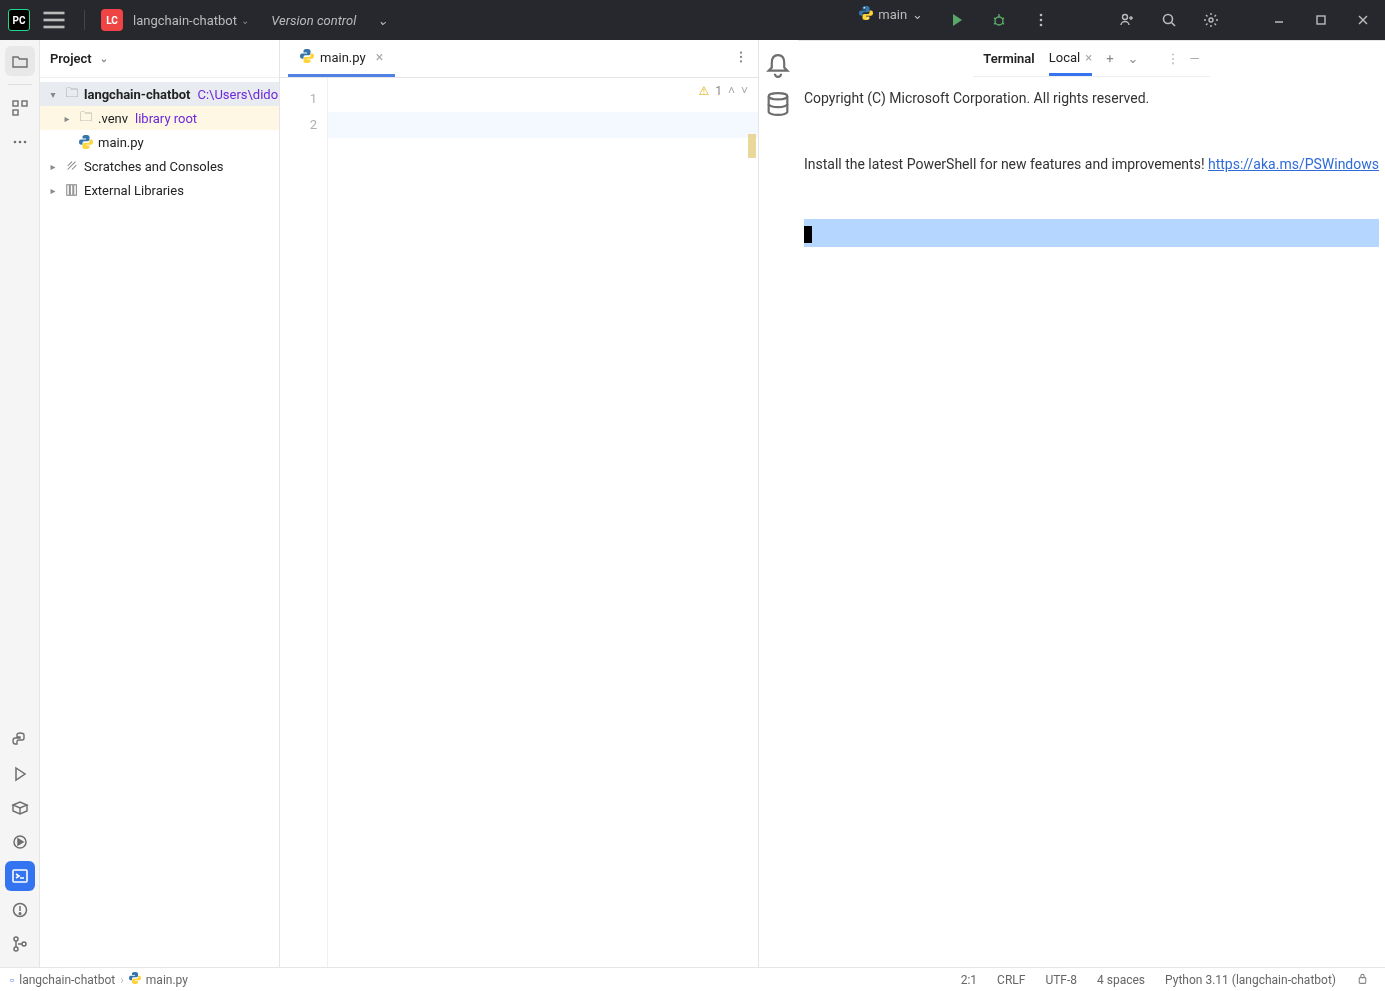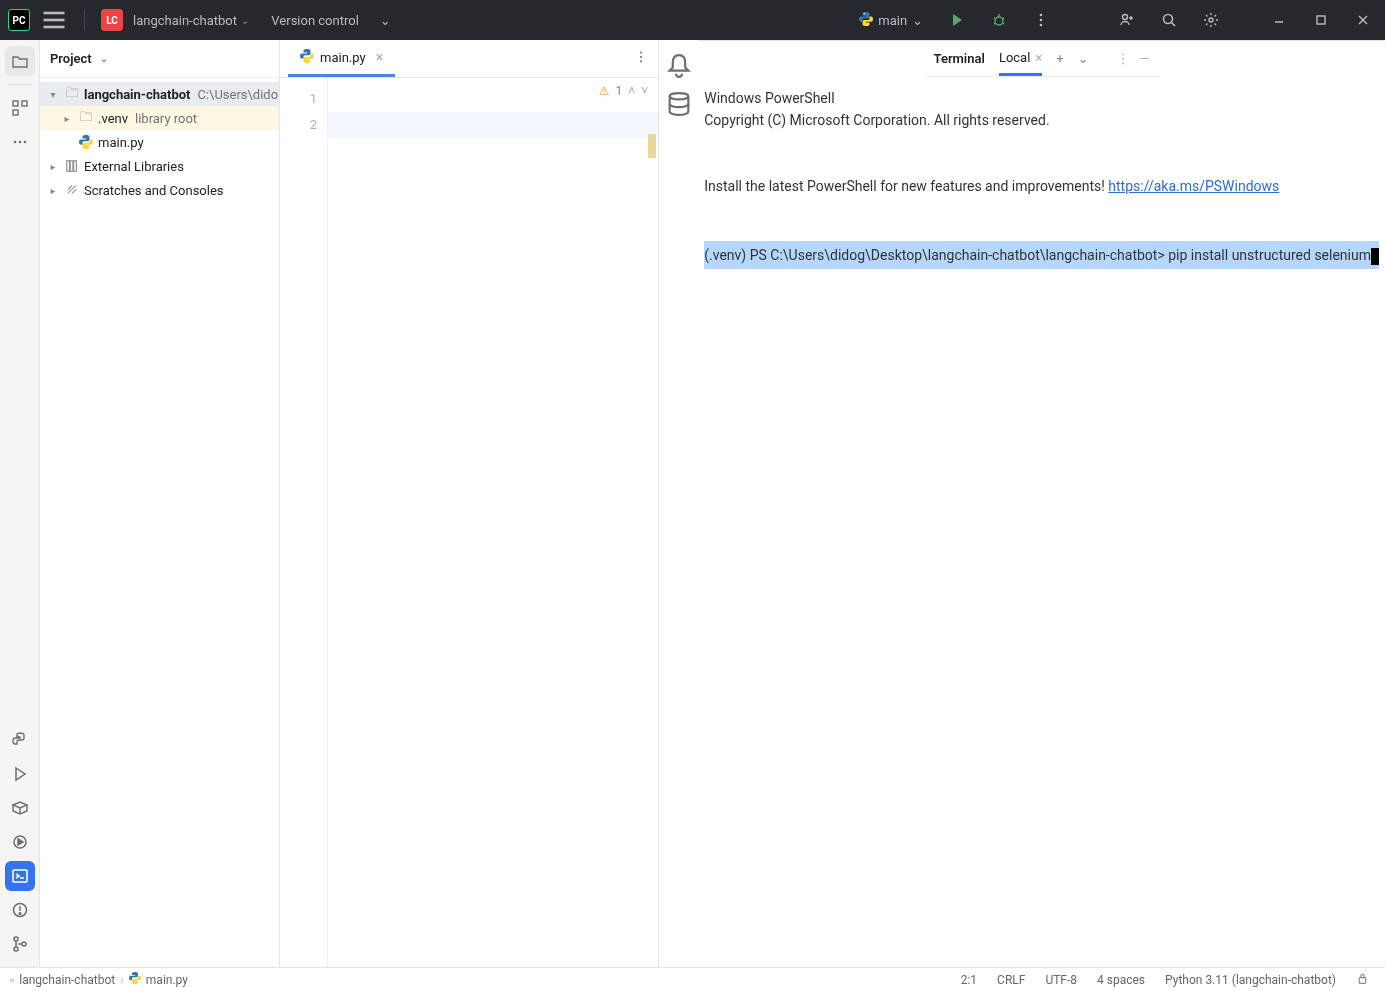--- a/index.html
+++ b/index.html
@@ -1,28 +1,28 @@
 <!DOCTYPE html>
 <html><head>
 <meta charset="utf-8">
 <style>
 * { margin: 0; padding: 0; box-sizing: border-box; font-family: -apple-system, BlinkMacSystemFont, "Segoe UI", Roboto, sans-serif; }
 body { width: 1385px; height: 991px; background: #fff; overflow: hidden; position: relative; }
 
 
 .titlebar { height: 40px; background: #27282e; display: flex; align-items: center; color: #bbb; font-size: 13px; }
 .titlebar .left { display: flex; align-items: center; gap: 10px; padding-left: 8px; flex: 1; }
-.titlebar .right { display: flex; align-items: center; gap: 14px; padding-right: 8px; }
+.titlebar .right { display: flex; align-items: flex-start; gap: 14px; padding-right: 8px; }
 .pc-logo { width: 22px; height: 22px; background: #000000; color: #fff; font-size: 10px; font-weight: bold; display: flex; align-items: center; justify-content: center; border: 1px solid #21d789; border-radius: 3px; }
 .menu-icon, .tb-icon { width: 28px; height: 28px; display: flex; align-items: center; justify-content: center; color: #bbb; cursor: pointer; }
 .tb-icon svg { width: 16px; height: 16px; }
 .proj-badge { width: 22px; height: 22px; background: #ef4444; color: #fff; font-size: 10px; font-weight: bold; display: flex; align-items: center; justify-content: center; border-radius: 4px; }
 .proj-name { display: flex; align-items: center; gap: 4px; cursor: pointer; }
 .proj-name .chev { font-size: 10px; color: #888; }
-.vc-menu { color: #bbb; margin-left: 12px; cursor: pointer; display: flex; align-items: center; gap: 21px; }
+.vc-menu { color: #bbb; margin-left: 12px; cursor: pointer; display: flex; align-items: center; gap: 21px; font-style: italic; }
 .run-cfg { display: flex; align-items: center; gap: 5px; cursor: pointer; margin-right: 6px; }
 .tb-sep { width: 1px; height: 20px; background: #444; margin: 0 6px; }
 
 
 .main-area { display: flex; height: 937px; }
 
 
 .tool-strip { width: 40px; background: #f5f5f5; border-right: 1px solid #e5e5e5; display: flex; flex-direction: column; align-items: center; padding-top: 6px; gap: 4px; }
 .tool-strip .ts-item { width: 30px; height: 30px; display: flex; align-items: center; justify-content: center; border-radius: 6px; cursor: pointer; color: #6e6e6e; }
 .tool-strip .ts-item.active { background: #e8e8e8; }
@@ -38,21 +38,21 @@
 .upper { flex: 1; display: flex; min-height: 0; }
 
 
 .project-panel { width: 240px; border-right: 1px solid #e5e5e5; background: #fff; display: flex; flex-direction: column; }
 .project-header { height: 38px; display: flex; align-items: center; padding: 0 10px; font-size: 13px; font-weight: 600; color: #222; border-bottom: 1px solid #eee; gap: 5px; }
 .project-header .chev { font-size: 10px; color: #888; margin-left: 3px; }
 .tree { font-size: 13px; color: #222; padding-top: 4px; overflow: hidden; }
 .tree-row { display: flex; align-items: center; height: 24px; padding-left: 6px; gap: 4px; white-space: nowrap; cursor: pointer; }
 .tree-row .exp { width: 14px; text-align: center; color: #888; font-size: 10px; }
 .tree-row .ico { width: 16px; display: flex; align-items: center; justify-content: center; }
-.tree-row .sub { color: #737373; margin-left: 3px; }
+.tree-row .sub { color: #6d28d9; margin-left: 3px; }
 .tree-row.selected { background: #e8ebf0; }
 .tree-row.file-sel { background: #fdf7e3; }
 .indent-1 { padding-left: 20px; }
 .indent-2 { padding-left: 38px; }
 
 
 .editor-area { flex: 1; display: flex; flex-direction: column; position: relative; }
 .tabs { height: 38px; border-bottom: 1px solid #e5e5e5; display: flex; align-items: stretch; padding-left: 8px; }
 .tab { display: flex; align-items: center; gap: 6px; padding: 0 12px; font-size: 13px; border-bottom: 3px solid #5082e6; color: #222; cursor: pointer; }
 .tab .close-x { color: #aaa; font-size: 14px; margin-left: 4px; }
@@ -291,35 +291,35 @@
                   <path fill="#3776ab" d="M8 0C4 0 4 2 4 2v2h4v1H2S0 5 0 8s2 3 2 3h2V9s0-2 2-2h4s2 0 2-2V2s0-2-4-2z"></path>
                   <path fill="#ffd43b" d="M8 16c4 0 4-2 4-2v-2H8v-1h6s2 0 2-3-2-3-2-3h-2v2s0 2-2 2H6s-2 0-2 2v3s0 2 4 2z"></path>
                 </svg>
               </span>
             <span>main.py</span>
           </div>
           <div class="tree-row">
             <span class="exp chev-right"></span>
             <span class="ico">
                 <svg width="14" height="14" viewBox="0 0 16 16" fill="none" stroke="#888" stroke-width="1.2">
+                  <path d="M3 12L12 3M3 8l5-5M8 12l5-5"></path>
+                </svg>
+              </span>
+            <span>Scratches and Consoles</span>
+          </div>
+          <div class="tree-row">
+            <span class="exp chev-right"></span>
+            <span class="ico">
+                <svg width="14" height="14" viewBox="0 0 16 16" fill="none" stroke="#888" stroke-width="1.2">
                   <rect x="2" y="2" width="3" height="12"></rect>
                   <rect x="6" y="2" width="3" height="12"></rect>
                   <rect x="10" y="2" width="3" height="12"></rect>
                 </svg>
               </span>
             <span>External Libraries</span>
-          </div>
-          <div class="tree-row">
-            <span class="exp chev-right"></span>
-            <span class="ico">
-                <svg width="14" height="14" viewBox="0 0 16 16" fill="none" stroke="#888" stroke-width="1.2">
-                  <path d="M3 12L12 3M3 8l5-5M8 12l5-5"></path>
-                </svg>
-              </span>
-            <span>Scratches and Consoles</span>
           </div>
         </div>
       </div>
 
       <div class="editor-area">
         <div class="tabs">
           <div class="tab">
             <span><svg width="14" height="14" viewBox="0 0 16 16">
                   <path fill="#3776ab" d="M8 0C4 0 4 2 4 2v2h4v1H2S0 5 0 8s2 3 2 3h2V9s0-2 2-2h4s2 0 2-2V2s0-2-4-2z"></path>
                   <path fill="#ffd43b" d="M8 16c4 0 4-2 4-2v-2H8v-1h6s2 0 2-3-2-3-2-3h-2v2s0 2-2 2H6s-2 0-2 2v3s0 2 4 2z"></path>
@@ -381,28 +381,27 @@
         </div>
         <div class="plus">+</div>
         <div style="color:#888">⌄</div>
         <div class="spacer"></div>
         <div class="right-icons">
           <span>⋮</span>
           <span>—</span>
         </div>
       </div>
       <div class="term-body">
-        <div>Windows PowerShell</div>
         <div>Copyright (C) Microsoft Corporation. All rights reserved.</div>
         <div>&nbsp;</div>
         <div>&nbsp;</div>
         <div><span>Install the latest PowerShell for new features and improvements! </span><span class="link">https://aka.ms/PSWindows</span></div>
         <div>&nbsp;</div>
         <div>&nbsp;</div>
-        <span class="prompt-line"><span>(.venv) PS C:\Users\didog\Desktop\langchain-chatbot\langchain-chatbot&gt; pip install unstructured selenium</span><span class="cursor"></span></span>
+        <span class="prompt-line"><span class="cursor"></span></span>
       </div>
     </div>
   </div>
 </div>
 
 <div class="status-bar">
   <div class="crumb">
     <span style="color:#5b8def">▫</span>
     <span>langchain-chatbot</span>
     <span style="color:#bbb">›</span>

